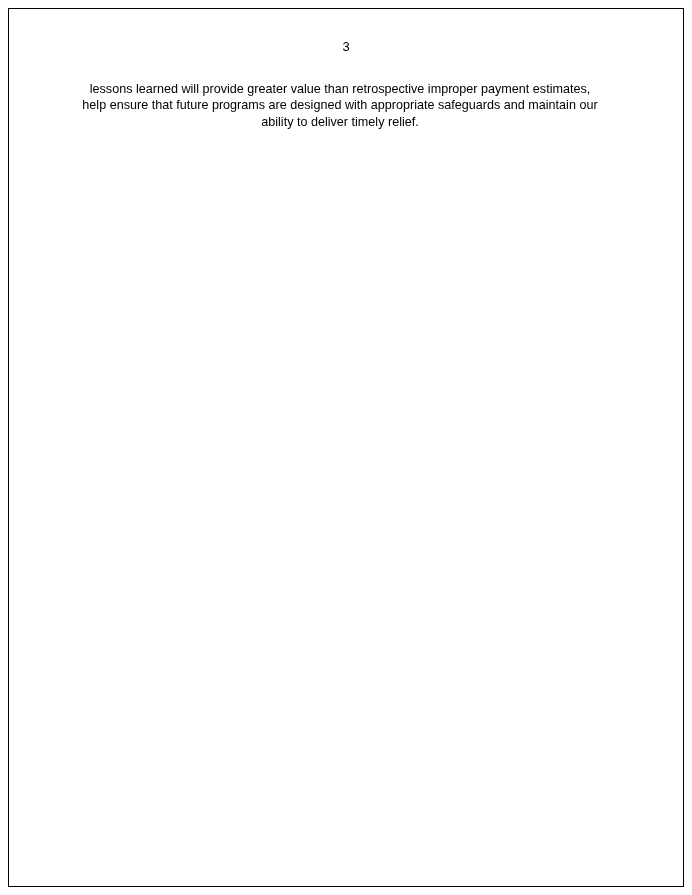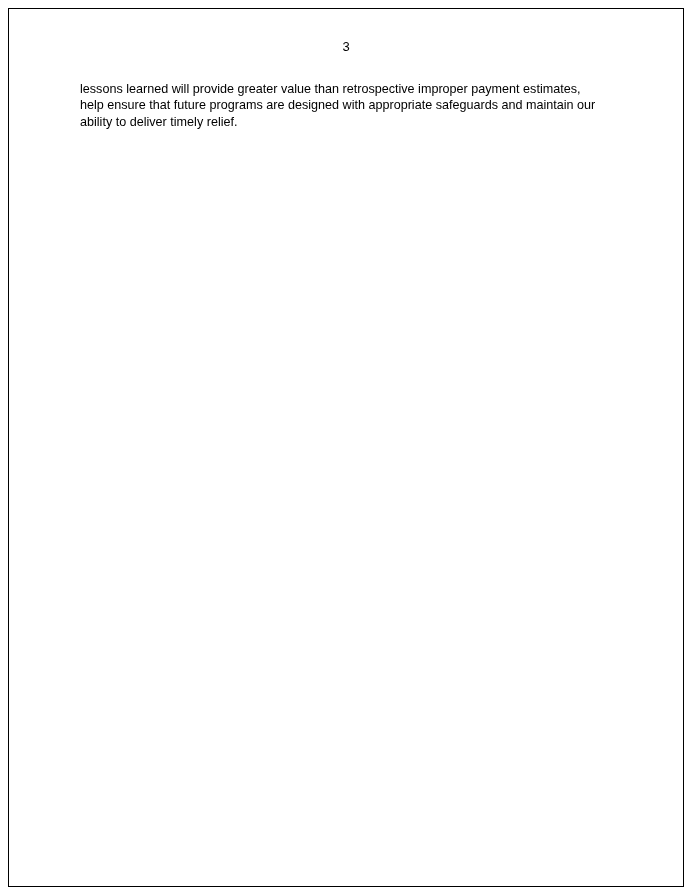--- a/index.html
+++ b/index.html
@@ -39,21 +39,21 @@
     line-height: 1;
   }
   .body-text {
     position: absolute;
     left: 80px;
     top: 81px;
     width: 520px;
     font-size: 12.6px;
     line-height: 16.4px;
     color: #000000;
-    text-align: left;
+    text-align: center;
     white-space: pre-wrap;
   }
 </style>
 </head>
 <body>
 
 <div class="page">
   <div class="page-border"></div>
   <div class="page-number">3</div>
   <div class="body-text">lessons learned will provide greater value than retrospective improper payment estimates, help ensure that future programs are designed with appropriate safeguards and maintain our ability to deliver timely relief.</div>

